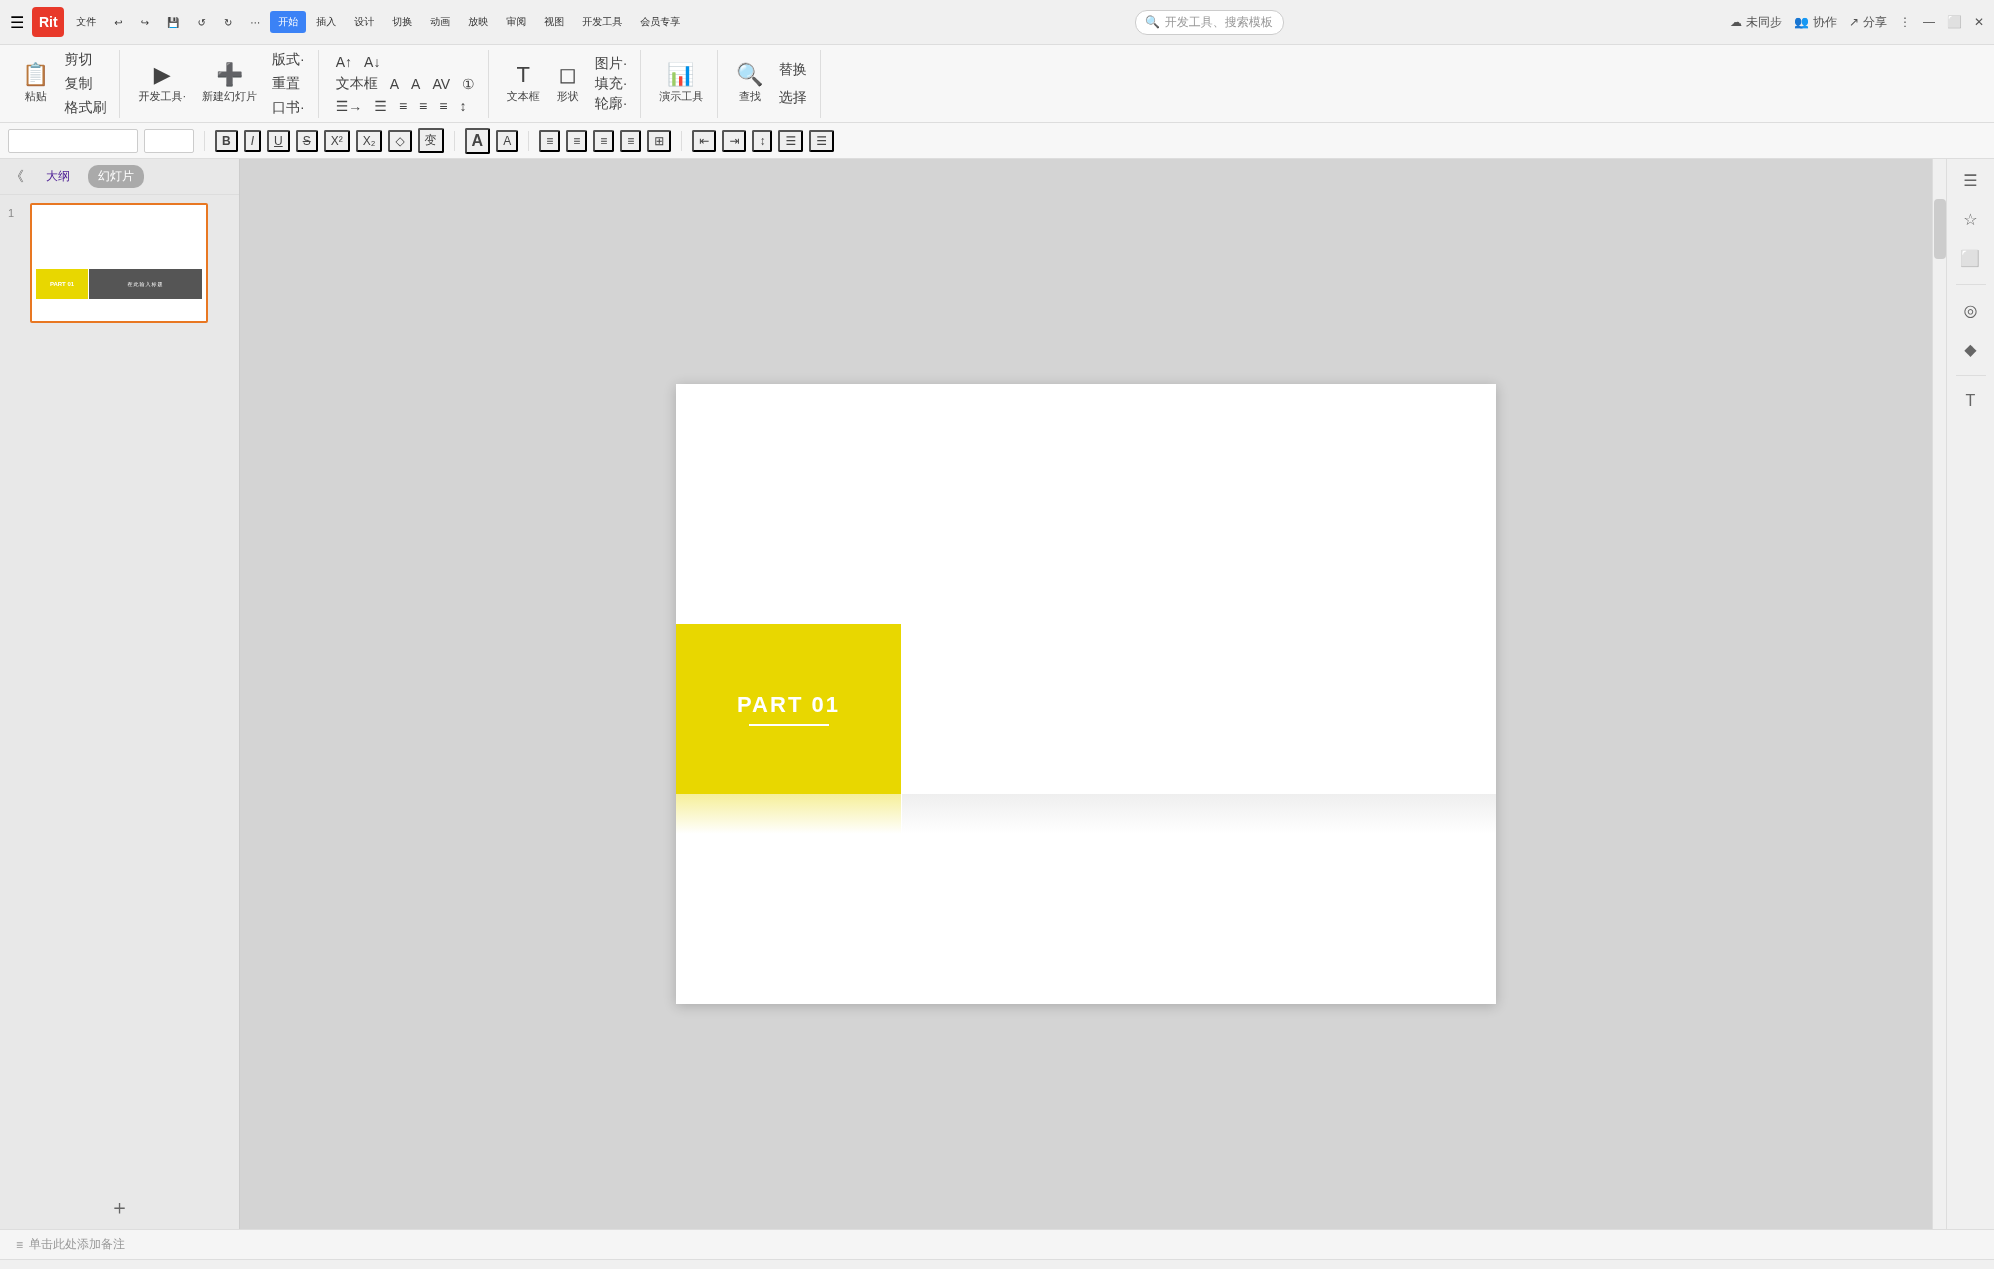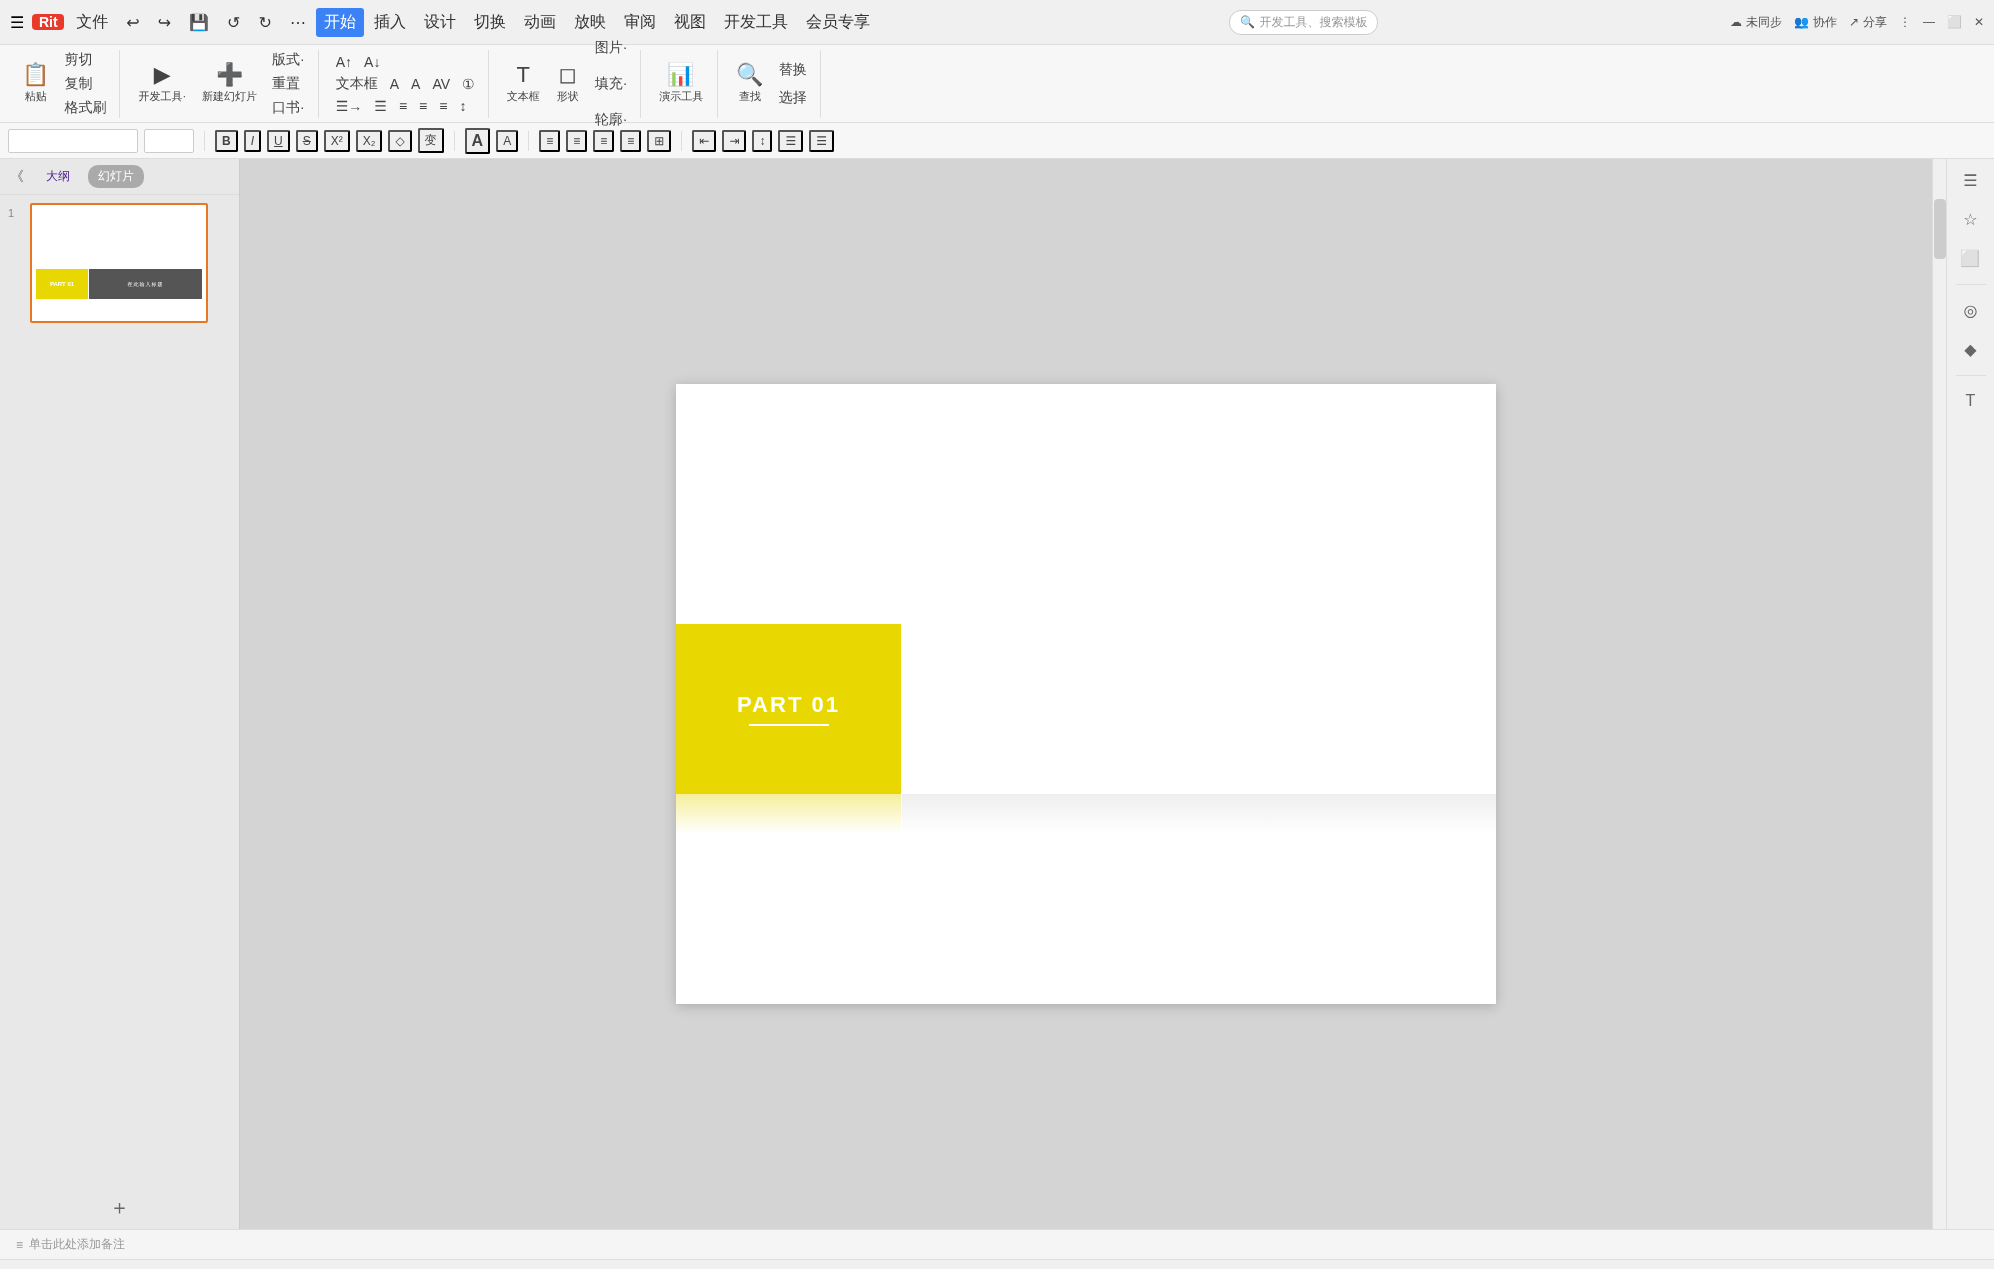--- a/index.html
+++ b/index.html
@@ -15,21 +15,21 @@
       border-bottom: 1px solid #ddd;
     }
     .title-bar-menu {
       display: flex;
       align-items: center;
       gap: 2px;
     }
     .menu-item {
       padding: 4px 8px;
       cursor: pointer;
-      font-size: 16px;
+      font-size: 10px;
       color: #333;
       border-radius: 3px;
     }
     .menu-item.active {
       background: #3b82f6;
       color: white;
       border-radius: 3px;
     }
     .hamburger {
       font-size: 16px;
@@ -421,21 +421,21 @@
       background: white;
       border: 1px solid #ccc;
       border-radius: 12px;
       padding: 3px 10px;
       gap: 4px;
       cursor: pointer;
     }
 
     .wps-logo {
       width: 32px;
-      height: 16px;
+      height: 30px;
       background: #e8392a;
       border-radius: 4px;
       display: flex;
       align-items: center;
       justify-content: center;
       color: white;
       font-weight: bold;
       font-size: 14px;
       margin-right: 4px;
       flex-shrink: 0;
@@ -550,21 +550,21 @@
 
   <div class="toolbar-big-group">
     <div class="toolbar-big-btn">
       <span class="toolbar-big-icon">T</span>
       <span>文本框</span>
     </div>
     <div class="toolbar-big-btn">
       <span class="toolbar-big-icon">◻</span>
       <span>形状</span>
     </div>
-    <div style="display:flex;flex-direction:column;gap:16px;justify-content:center;">
+    <div style="display:flex;flex-direction:column;gap:0;justify-content:center;">
       <div class="tb-small-btn">图片·</div>
       <div class="tb-small-btn">填充·</div>
       <div class="tb-small-btn">轮廓·</div>
     </div>
   </div>
 
   <div class="toolbar-big-group">
     <div class="toolbar-big-btn">
       <span class="toolbar-big-icon">📊</span>
       <span>演示工具</span>

